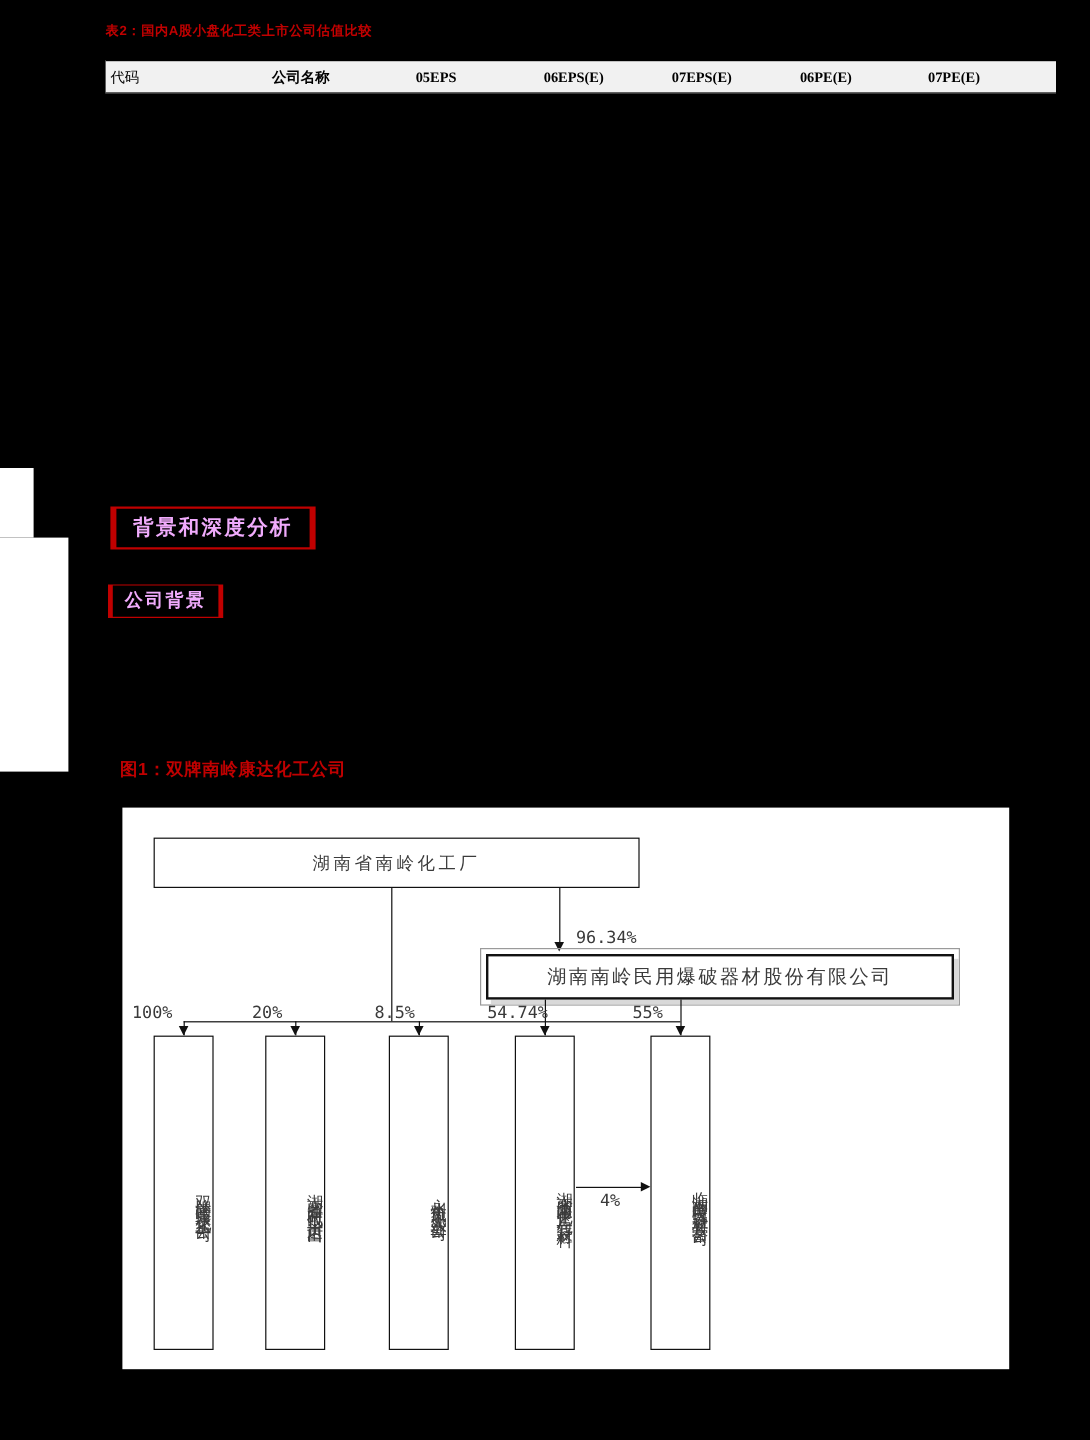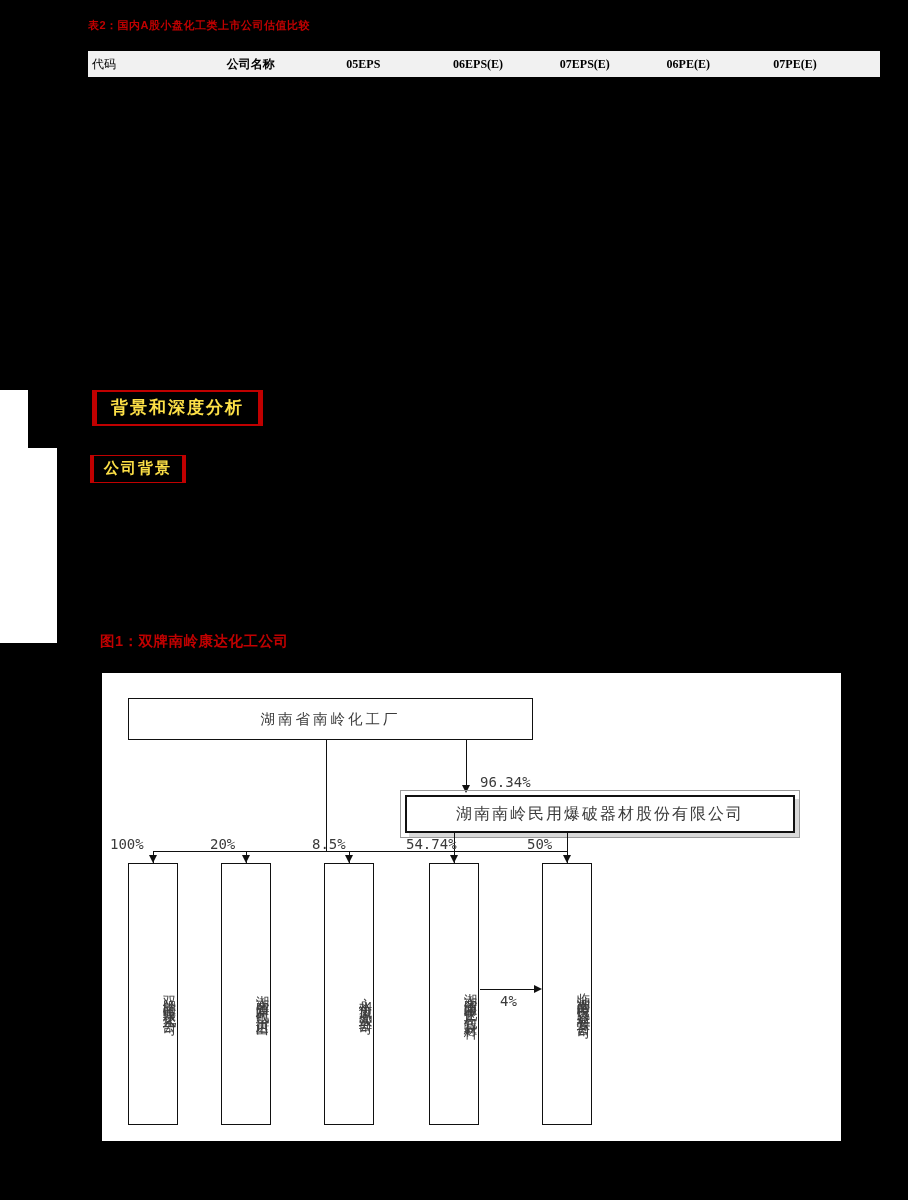--- a/index.html
+++ b/index.html
@@ -47,22 +47,23 @@
     white-space: nowrap;
   }
   .th.code { width: 135px; padding-left: 4px; font-weight: normal; }
   .th.name { width: 120px; font-weight: bold; }
   .th.num  { width: 107px; font-weight: bold; }
   
   .section-head {
     position: absolute;
     font-family: "Liberation Sans", sans-serif;
     font-weight: bold;
-    color: #fde047;
-    white-space: nowrap;
+    color: #f0abfc;
+    white-space: nowrap;
+    margin-top: 32px;
   }
   .head1 {
     left: 92px;
     top: 390px;
     font-size: 17px;
     letter-spacing: 2px;
     padding: 4px 14px 5px 14px;
     border-top: 2px solid #C00000;
     border-bottom: 2px solid #C00000;
     border-left: 5px solid #C00000;
@@ -231,21 +232,21 @@
       <div class="vline" style="left:352px; top:160px; height:30px;"></div>
       <div class="arrow-down" style="left:348px; top:182px;"></div>
 
       <div class="vline" style="left:465px; top:160px; height:30px;"></div>
       <div class="arrow-down" style="left:461px; top:182px;"></div>
 
       <div class="pct" style="left:8px; top:163px;">100%</div>
       <div class="pct" style="left:108px; top:163px;">20%</div>
       <div class="pct" style="left:210px; top:163px;">8.5%</div>
       <div class="pct" style="left:304px; top:163px;">54.74%</div>
-      <div class="pct" style="left:425px; top:163px;">50%</div>
+      <div class="pct" style="left:425px; top:163px;">55%</div>
 
       <div class="box leaf leaf1">双牌南岭康达化工公司</div>
       <div class="box leaf leaf2">湖南省新时代工贸进出口</div>
       <div class="box leaf leaf3">永州市凤凰实业公司</div>
       <div class="box leaf leaf4">湖南省南岭化工厂包装材料</div>
       <div class="box leaf leaf5">临湘南岭民爆器材专营公司</div>
 
       <div class="hline" style="left:378px; top:316px; width:56px;"></div>
       <div class="arrow-right" style="left:432px; top:312px;"></div>
       <div class="pct" style="left:398px; top:320px;">4%</div>

